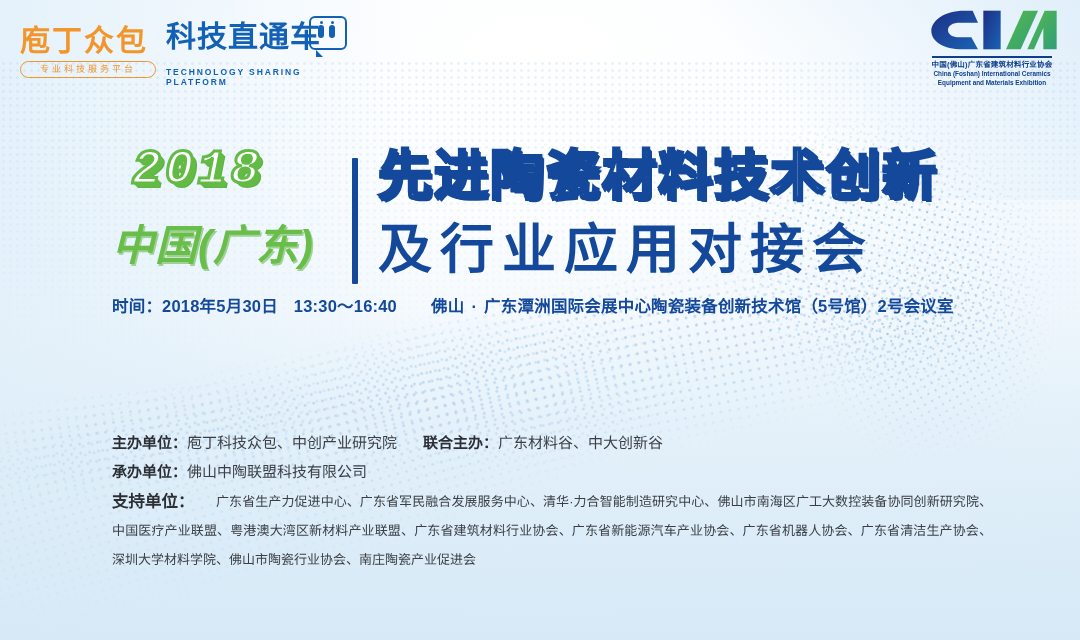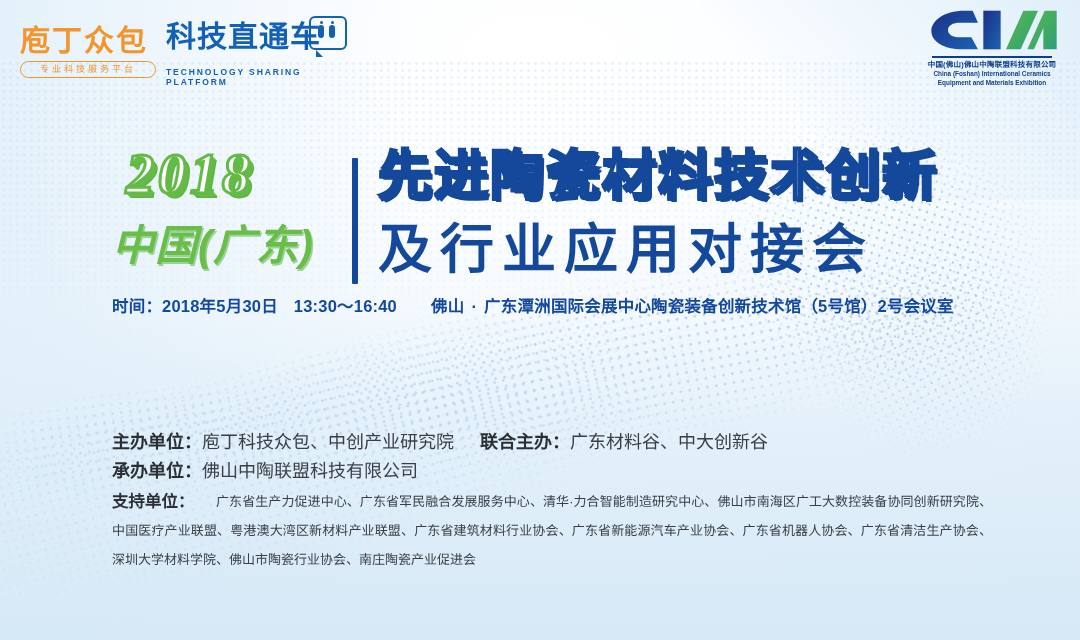--- a/index.html
+++ b/index.html
@@ -129,24 +129,24 @@
   .logo-cim{position:absolute;right:22px;top:8px;width:132px;text-align:center;}
   .cim-mark{height:44px;display:block;}
   .cim-rule{height:1.5px;background:#0f3f8c;margin:4px 6px 3px;}
   .cim-cn{font-size:7.5px;color:#0f3f8c;font-weight:700;letter-spacing:.2px;line-height:1.15;}
   .cim-en{font-size:6.4px;color:#0f3f8c;font-weight:700;line-height:1.25;margin-top:1px;}
 
   
   .title-wrap{position:absolute;left:0;top:140px;width:1080px;height:160px;}
 
   .year{
-    position:absolute;left:126px;top:6px;
-    font-size:56px;font-weight:800;font-style:italic;letter-spacing:4px;
+    position:absolute;left:132px;top:6px;
+    font-size:48px;font-weight:800;font-style:italic;letter-spacing:4px;
     color:#ffffff;line-height:1;
-    font-family:Liberation Serif, serif;
+    font-family:Liberation Mono, monospace;
     -webkit-text-stroke:3px #63bb46;
     text-shadow:
        3px 3px 0 #63bb46, 4px 4px 0 #63bb46, 5px 5px 0 #5cb441,
        2px 2px 0 #63bb46;
   }
   .year-cn{
     position:absolute;left:112px;top:85px;
     font-size:42px;font-weight:800;font-style:italic;letter-spacing:1px;
     color:#69bd49;line-height:1;
     text-shadow:1.5px 1.5px 0 rgba(92,180,65,.55);
@@ -175,21 +175,21 @@
   
   .meta{
     position:absolute;left:112px;top:293px;width:900px;
     font-size:16.5px;font-weight:700;color:#14489b;white-space:nowrap;letter-spacing:.2px;
   }
   .meta .gap{display:inline-block;width:34px;}
   .meta .gap2{display:inline-block;width:16px;}
 
   
   .orgs{position:absolute;left:112px;top:428px;width:900px;color:#3b3f45;}
-  .org-row{font-size:18px;line-height:29px;white-space:nowrap;}
+  .org-row{font-size:15px;line-height:29px;white-space:nowrap;}
   .org-lbl{font-weight:700;color:#2b2f35;}
   .org-val{font-weight:400;color:#3b3f45;}
   .org-gap{display:inline-block;width:26px;}
 
   .support{position:absolute;left:112px;top:487px;width:880px;color:#3b3f45;}
   .sup-lbl{
     position:absolute;left:0;top:0;font-size:16.5px;font-weight:700;color:#2b2f35;line-height:29px;white-space:nowrap;
   }
   .sup-body{
     margin-left:0;font-size:13px;line-height:29px;color:#3b3f45;
@@ -242,21 +242,21 @@
             <stop offset="0%" stop-color="#58b949"></stop>
               <stop offset="100%" stop-color="#2f9f7a"></stop>
           </linearGradient>
         </defs>
         <path d="M58 4 C26 4 8 20 8 34 C8 50 26 62 55 62 L78 62 L68 44 L50 44 C40 44 33 40 33 33 C33 26 40 22 51 22 L78 22 L70 4 Z" fill="url(#gBlue)"></path>
         <path d="M86 4 L112 4 L112 62 L86 62 Z" fill="url(#gBlue)"></path>
         <path d="M120 62 L146 4 L168 4 L142 62 Z" fill="url(#gGreen)"></path>
         <path d="M152 62 L178 4 L196 4 L196 62 L176 62 L176 30 L162 62 Z" fill="url(#gGreen)"></path>
       </svg>
       <div class="cim-rule"></div>
-      <div class="cim-cn">中国(佛山)佛山中陶联盟科技有限公司</div>
+      <div class="cim-cn">中国(佛山)广东省建筑材料行业协会</div>
       <div class="cim-en">China (Foshan) International Ceramics</div>
       <div class="cim-en">Equipment and Materials Exhibition</div>
     </div>
   </div>
 
   <div class="title-wrap">
     <div class="year">2018</div>
     <div class="year-cn">中国(广东)</div>
     <div class="vbar"></div>
     <div class="t-line1">先进陶瓷材料技术创新</div>

